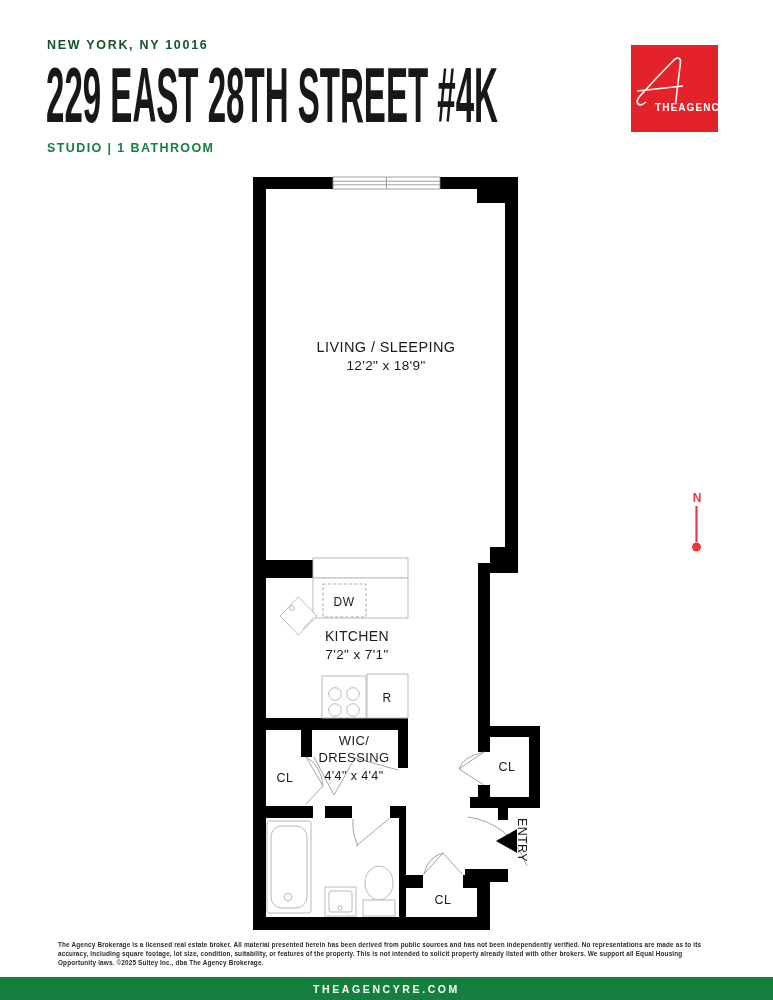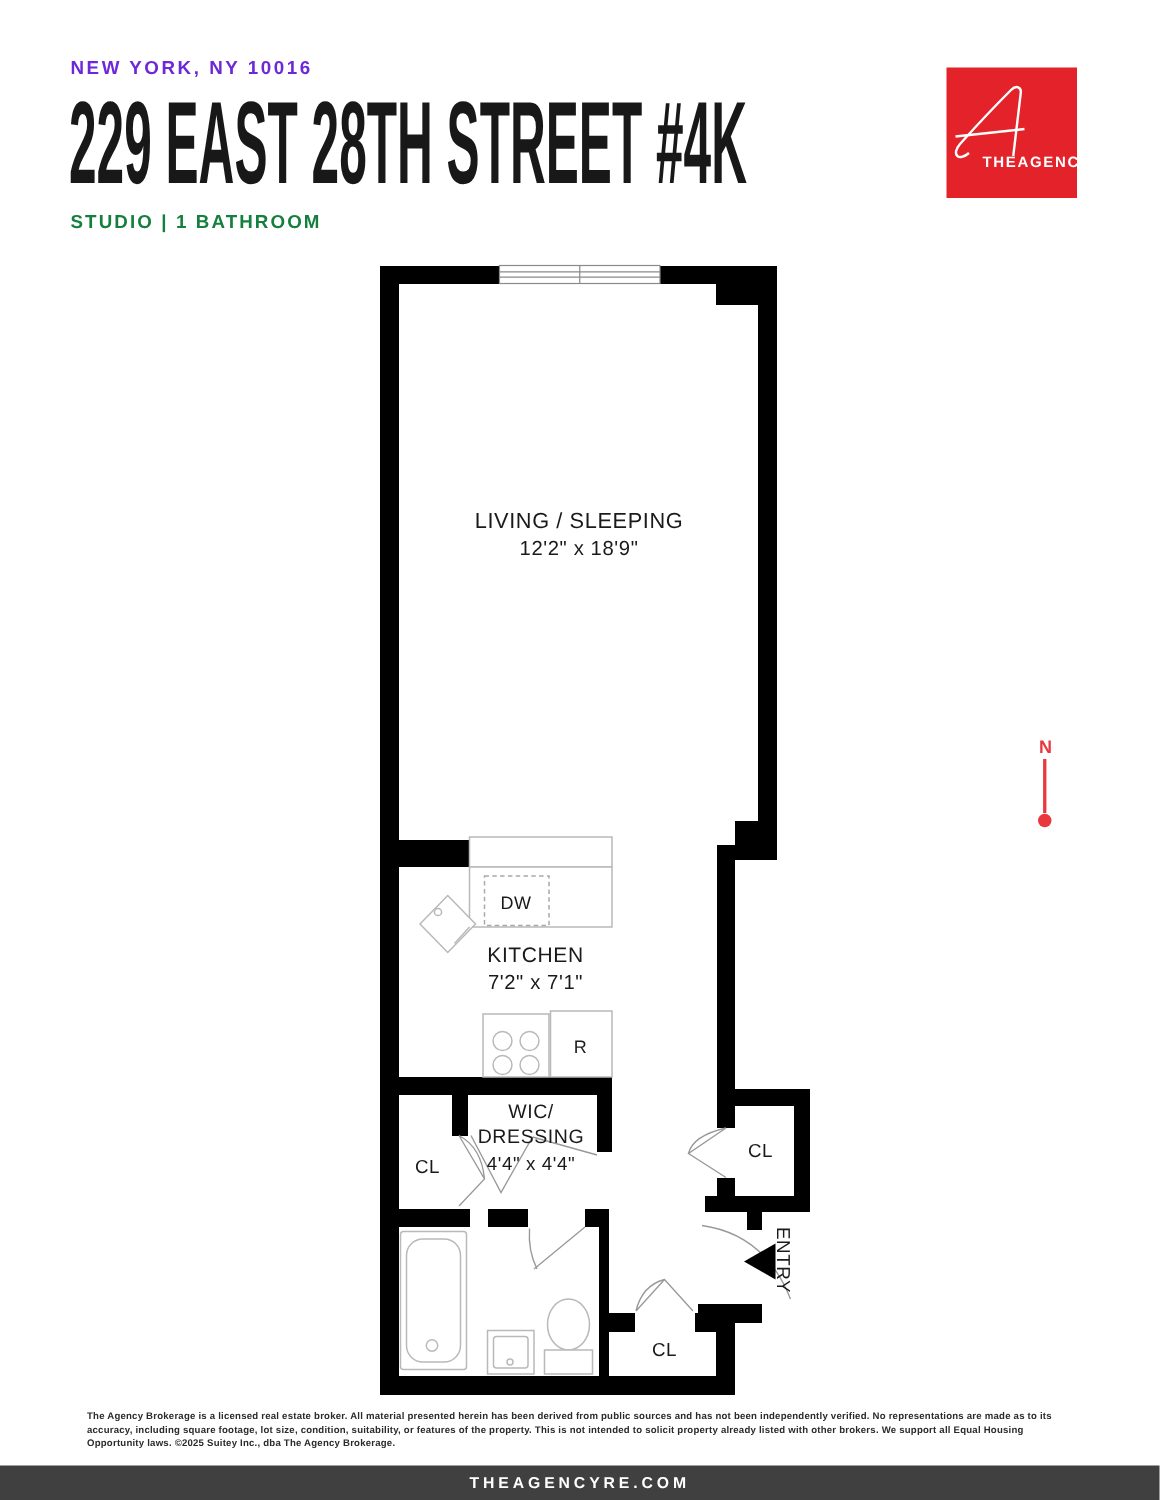--- a/index.html
+++ b/index.html
@@ -1,25 +1,25 @@
 <!DOCTYPE html>
 <html><head>
 <meta charset="utf-8">
 <style>
   html,body{margin:0;padding:0;background:#fff;}
   body{width:773px;height:1000px;position:relative;font-family:"Liberation Sans",sans-serif;overflow:hidden;}
   .abs{position:absolute;}
-  .loc{left:47px;top:38px;font-size:12.5px;font-weight:bold;letter-spacing:1.7px;color:#6d28d9;}
+  .loc{left:47px;top:38px;font-size:12.5px;font-weight:bold;letter-spacing:1.7px;color:#14532d;}
   .subtitle{left:47px;top:141px;font-size:12.5px;font-weight:bold;letter-spacing:1.4px;color:#15803d;}
   .title-svg{left:44px;top:60px;}
   .logo{left:631px;top:45px;width:87px;height:87px;background:#e32329;}
   .plan-svg{left:245px;top:170px;}
   .compass-svg{left:676px;top:480px;}
   .disclaimer{left:58px;top:940px;width:658px;font-size:6.4px;line-height:1.42;font-weight:600;color:#2b2b2b;letter-spacing:.15px;}
-  .footer{left:0;top:977px;width:773px;height:23px;background:#404040;display:flex;align-items:center;justify-content:center;}
+  .footer{left:0;top:977px;width:773px;height:23px;background:#15803d;display:flex;align-items:center;justify-content:center;}
   .footer span{color:#fff;font-size:10.5px;font-weight:bold;letter-spacing:2.6px;}
   svg text{font-family:"Liberation Sans",sans-serif;}
   .plan-label{fill:#1a1a1a;letter-spacing:.4px;}
   .fixture{fill:#fff;stroke:#b9b9b9;stroke-width:1;}
   .fixline{fill:none;stroke:#b9b9b9;stroke-width:1;}
   .door{fill:none;stroke:#999;stroke-width:.9;}
 </style>
 </head>
 <body>
 

